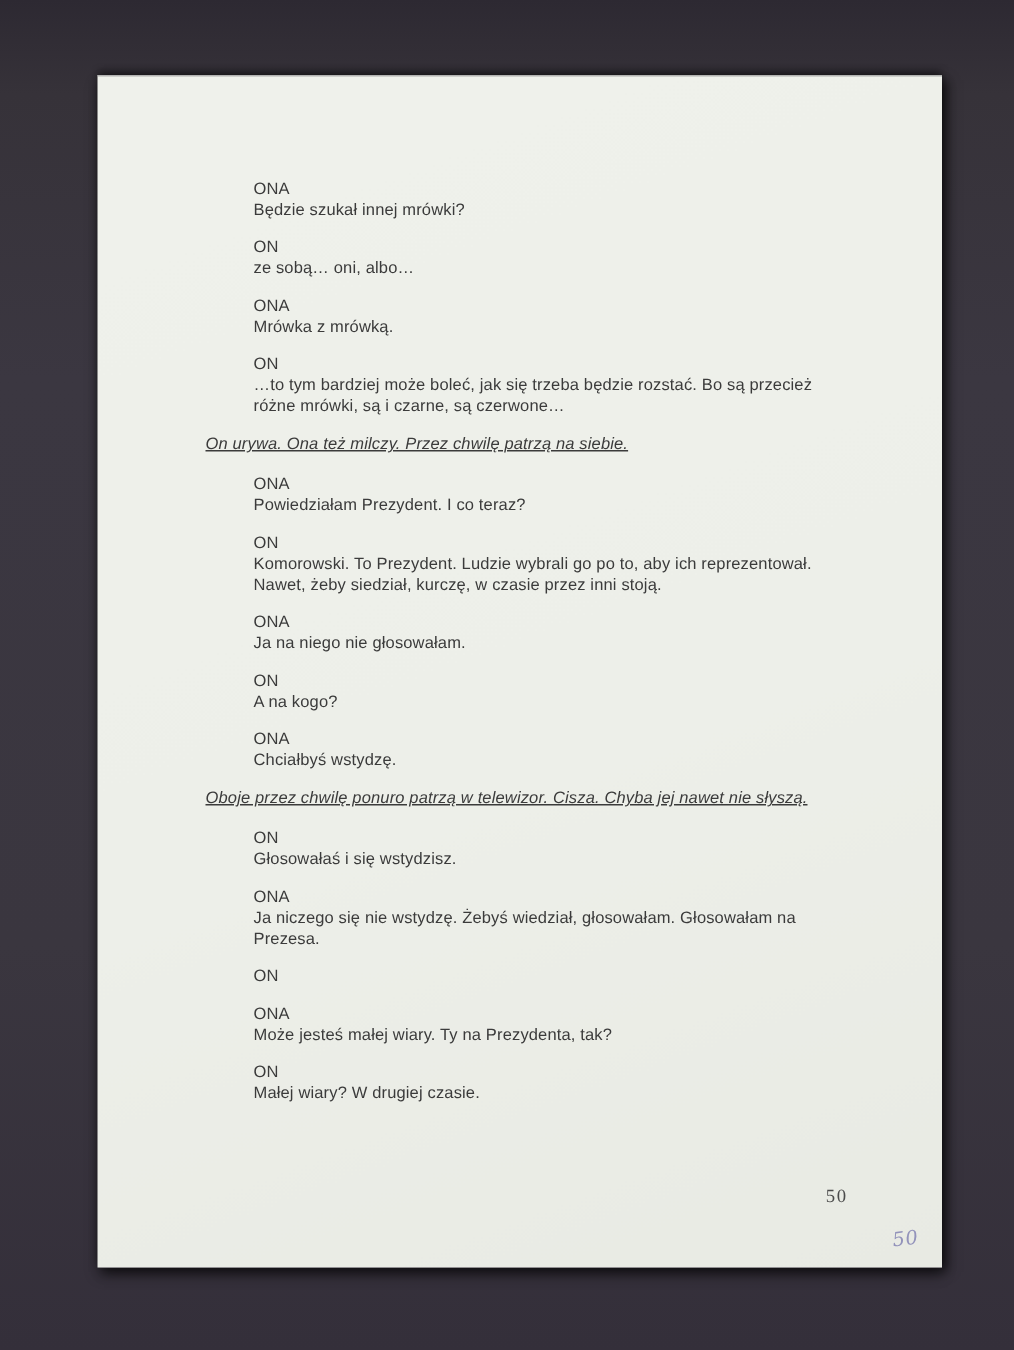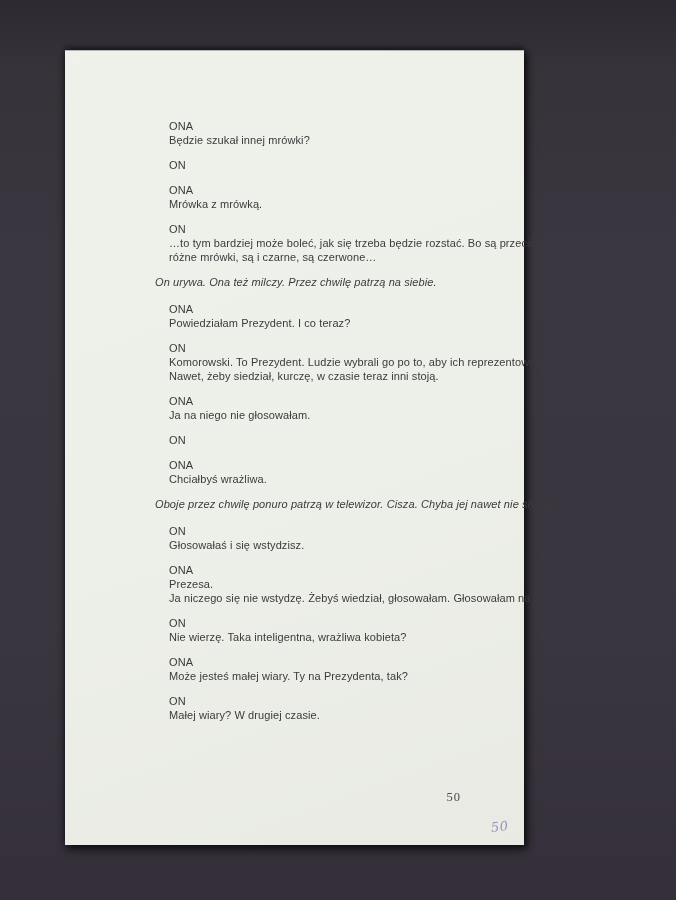--- a/index.html
+++ b/index.html
@@ -11,45 +11,46 @@
     height: 900px;
     position: relative;
     overflow: hidden;
     background: linear-gradient(180deg, #2d2932 0%, #363239 7%, #3b3741 28%, #3a363f 70%, #342f3a 100%);
     font-family: "Liberation Sans", "DejaVu Sans", sans-serif;
   }
   .paper {
     position: absolute;
     left: 65px;
     top: 50px;
-    width: 459px;
+    width: 563px;
     height: 794px;
     background: linear-gradient(160deg, #eff1eb 0%, #edefe9 55%, #e8eae3 100%);
     border-top: 1px solid rgba(160,160,160,0.75);
     box-shadow: 0 -3px 5px rgba(0,0,0,0.45),
                 4px 3px 7px rgba(0,0,0,0.5),
                 0 5px 8px rgba(0,0,0,0.4);
   }
   .script {
     position: absolute;
     left: 72px;
     top: 68px;
     width: 472px;
     font-size: 11px;
     line-height: 14px;
     color: #3b3b3b;
     letter-spacing: 0.1px;
   }
   .block { margin: 0 0 11px 0; }
   .block.dialogue { margin-left: 32px; }
   .block.stage {
-    margin-left: 18px;
+    margin-left: 0;
     margin-top: 3px;
     margin-bottom: 13px;
     font-style: italic;
+    text-decoration: underline;
   }
   .speaker { }
   .line { }
   .typed-page-number {
     position: absolute;
     right: 63px;
     bottom: 40px;
     font-family: "Liberation Serif", "DejaVu Serif", serif;
     font-size: 12.5px;
     color: #4b4b4b;
@@ -71,68 +72,69 @@
 <body>
 
 <div class="paper">
   <div class="script">
       <div class="block dialogue">
         <div class="speaker">ONA</div>
         <div class="line">Będzie szukał innej mrówki?</div>
       </div>
       <div class="block dialogue">
         <div class="speaker">ON</div>
+        <div class="line">ze sobą… oni, albo…</div>
       </div>
       <div class="block dialogue">
         <div class="speaker">ONA</div>
         <div class="line">Mrówka z mrówką.</div>
       </div>
       <div class="block dialogue">
         <div class="speaker">ON</div>
         <div class="line">…to tym bardziej może boleć, jak się trzeba będzie rozstać. Bo są przecież</div>
         <div class="line">różne mrówki, są i czarne, są czerwone…</div>
       </div>
       <div class="block stage">
         <div class="line">On urywa. Ona też milczy. Przez chwilę patrzą na siebie.</div>
       </div>
       <div class="block dialogue">
         <div class="speaker">ONA</div>
         <div class="line">Powiedziałam Prezydent. I co teraz?</div>
       </div>
       <div class="block dialogue">
         <div class="speaker">ON</div>
         <div class="line">Komorowski. To Prezydent. Ludzie wybrali go po to, aby ich reprezentował.</div>
-        <div class="line">Nawet, żeby siedział, kurczę, w czasie teraz inni stoją.</div>
+        <div class="line">Nawet, żeby siedział, kurczę, w czasie przez inni stoją.</div>
       </div>
       <div class="block dialogue">
         <div class="speaker">ONA</div>
         <div class="line">Ja na niego nie głosowałam.</div>
       </div>
       <div class="block dialogue">
         <div class="speaker">ON</div>
+        <div class="line">A na kogo?</div>
       </div>
       <div class="block dialogue">
         <div class="speaker">ONA</div>
-        <div class="line">Chciałbyś wrażliwa.</div>
+        <div class="line">Chciałbyś wstydzę.</div>
       </div>
       <div class="block stage">
         <div class="line">Oboje przez chwilę ponuro patrzą w telewizor. Cisza. Chyba jej nawet nie słyszą.</div>
       </div>
       <div class="block dialogue">
         <div class="speaker">ON</div>
         <div class="line">Głosowałaś i się wstydzisz.</div>
       </div>
       <div class="block dialogue">
         <div class="speaker">ONA</div>
+        <div class="line">Ja niczego się nie wstydzę. Żebyś wiedział, głosowałam. Głosowałam na</div>
         <div class="line">Prezesa.</div>
-        <div class="line">Ja niczego się nie wstydzę. Żebyś wiedział, głosowałam. Głosowałam na</div>
       </div>
       <div class="block dialogue">
         <div class="speaker">ON</div>
-        <div class="line">Nie wierzę. Taka inteligentna, wrażliwa kobieta?</div>
       </div>
       <div class="block dialogue">
         <div class="speaker">ONA</div>
         <div class="line">Może jesteś małej wiary. Ty na Prezydenta, tak?</div>
       </div>
       <div class="block dialogue">
         <div class="speaker">ON</div>
         <div class="line">Małej wiary? W drugiej czasie.</div>
       </div>
     </div>

